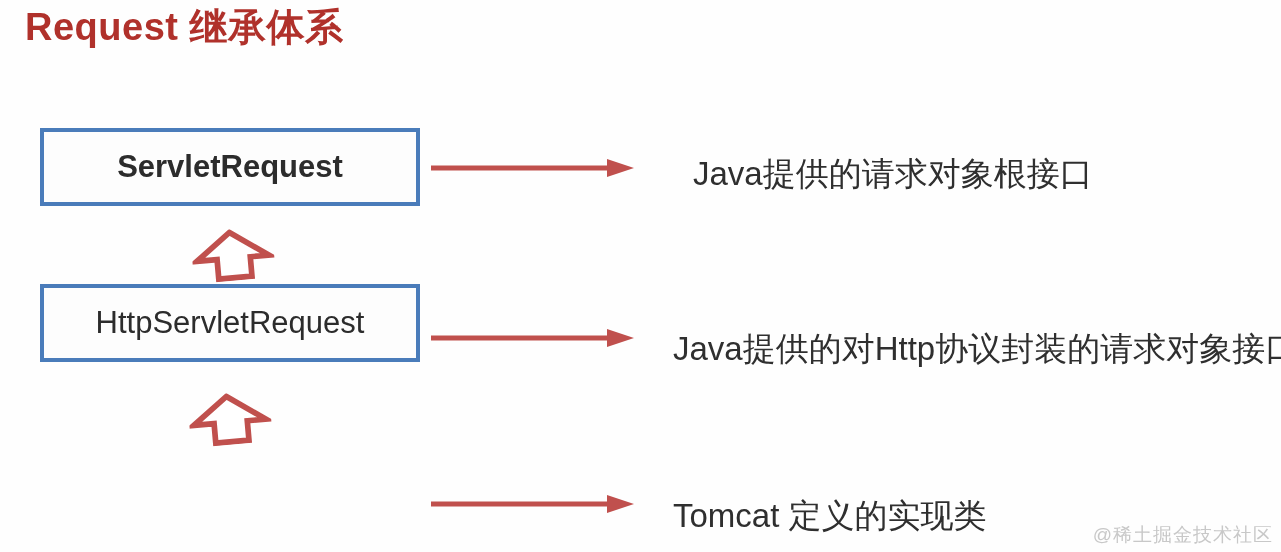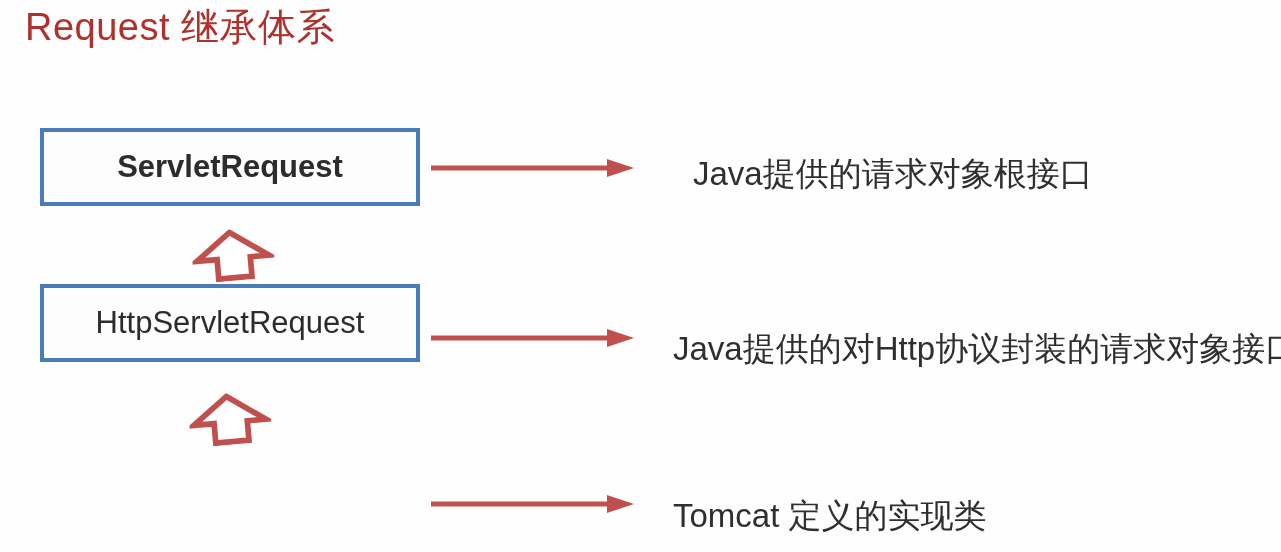--- a/index.html
+++ b/index.html
@@ -13,21 +13,21 @@
     width: 1281px;
     height: 552px;
     background: #fefefe;
     overflow: hidden;
   }
   .page-title {
     position: absolute;
     left: 25px;
     top: 2px;
     font-size: 38px;
-    font-weight: 400;
+    font-weight: 700;
     color: #b0312b;
     letter-spacing: 0.5px;
     white-space: nowrap;
   }
   .class-box {
     position: absolute;
     left: 40px;
     width: 372px;
     height: 70px;
     border: 4px solid #4a7cba;
@@ -112,14 +112,15 @@
   <svg class="up-arrow up-arrow-2" viewBox="0 0 100 64">
     <polygon points="48,4 94,36 71,36 71,60 30,60 30,36 5,36" fill="#ffffff" stroke="#c0504d" stroke-width="7" stroke-linejoin="miter"></polygon>
   </svg>
 
   <svg class="h-arrow h-arrow-3" viewBox="0 0 208 30">
     <line x1="3" y1="15" x2="181" y2="15" stroke="#c0504d" stroke-width="5"></line>
     <polygon points="179,6 206,15 179,24" fill="#c0504d"></polygon>
   </svg>
   <div class="description desc-3">Tomcat 定义的实现类</div>
 
+  <div class="watermark">@稀土掘金技术社区</div>
 
 </div>
 
 </body></html>

